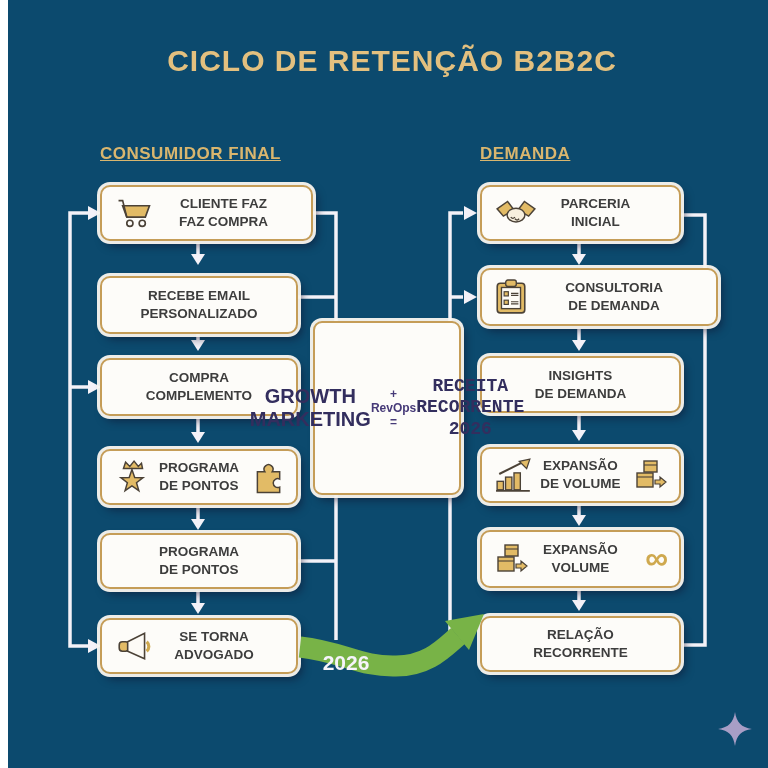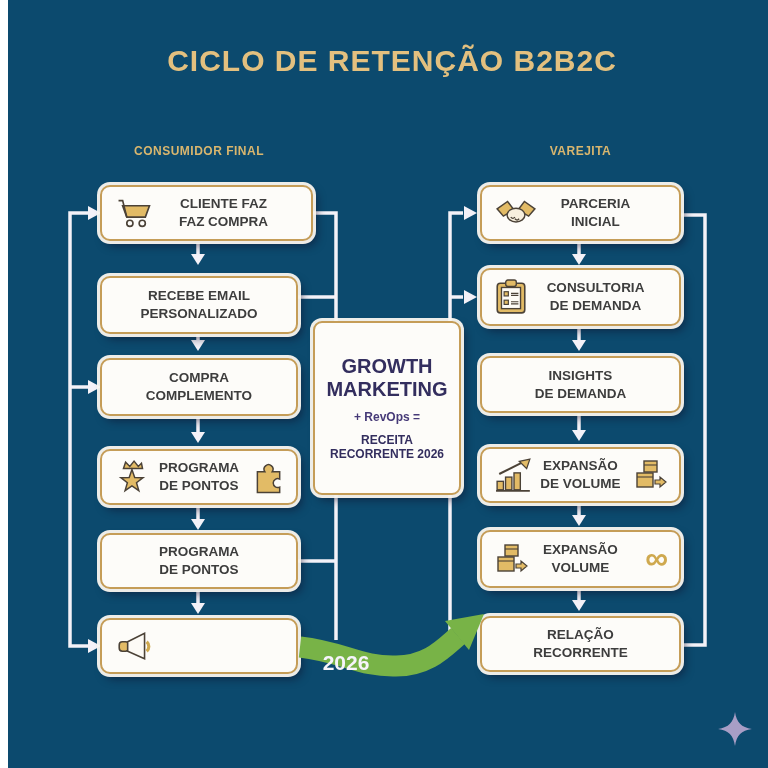--- a/index.html
+++ b/index.html
@@ -3,38 +3,38 @@
 <meta charset="utf-8">
 <style>
   html,body{margin:0;padding:0;}
   body{font-family:"Liberation Sans", sans-serif;}
   .canvas{position:relative;width:768px;height:768px;background:#0c4a6e;overflow:hidden;margin-left:8px;}
   .layer{position:absolute;left:0;top:0;pointer-events:none;}
   #connectors{z-index:1;}
   #green-layer{z-index:4;}
   .title{position:absolute;left:0;top:44px;width:768px;text-align:center;
          font-size:30px;font-weight:bold;letter-spacing:1px;color:#e3c07f;z-index:2;}
-  .col-header{position:absolute;text-align:center;font-size:12px;font-weight:bold;
-         letter-spacing:.5px;color:#d9b66e;z-index:2;}
+  .col-header{position:absolute;text-align:left;font-size:17px;font-weight:bold;
+         letter-spacing:.5px;color:#d9b66e;z-index:2;text-decoration:underline;}
   .fbox{position:absolute;background:#fdfcf9;border:2.5px solid #c59d58;border-radius:10px;
         box-shadow:0 0 0 3px rgba(250,247,240,.95), 4px 5px 8px rgba(15,10,35,.5);
         display:flex;align-items:center;justify-content:center;z-index:3;box-sizing:border-box;}
   .btxt{font-weight:bold;font-size:13.5px;color:#3d3d3d;line-height:1.3;text-align:center;}
   .btxt span{display:block;}
   .icon{position:absolute;top:50%;transform:translateY(-50%);line-height:0;}
   .icon.l{left:13px;} .icon.r{right:11px;}
   .inf{font-size:32px;font-weight:bold;color:#cfa94f;line-height:.8;display:block;}
   .center-box{position:absolute;left:305px;top:321px;width:148px;height:174px;
         background:#fdfcf9;border:2.5px solid #c59d58;border-radius:9px;
         box-shadow:0 0 0 3px rgba(250,247,240,.95), 4px 5px 8px rgba(15,10,35,.5);
-        display:flex;flex-direction:column;align-items:center;justify-content:center;
+        display:flex;flex-direction:row;align-items:center;justify-content:center;
         text-align:center;z-index:3;box-sizing:border-box;padding:6px 8px;}
   .cb-l1{font-size:20px;font-weight:bold;color:#332e5e;line-height:1.15;}
   .cb-l2{font-size:12px;font-weight:bold;color:#463a78;margin:9px 0;}
-  .cb-l3{font-size:12px;font-weight:bold;color:#332e5e;line-height:1.2;}
+  .cb-l3{font-size:18px;font-weight:bold;color:#332e5e;line-height:1.2;font-family:Liberation Mono, monospace;}
   .year-label{position:absolute;left:306px;top:651px;width:64px;text-align:center;
         font-size:21px;font-weight:bold;color:#f6f4fa;z-index:5;}
   .sparkle{position:absolute;right:22px;bottom:20px;z-index:2;line-height:0;}
 </style>
 </head>
 <body>
 
 <div class="canvas">
 
   <svg id="connectors" class="layer" width="768" height="768" viewBox="0 0 768 768">
@@ -85,21 +85,21 @@
   </svg>
 
   <svg id="green-layer" class="layer" width="768" height="768" viewBox="0 0 768 768">
     <path d="M292,647 C336,652 352,667 388,666 C420,666 436,648 450,636" stroke="#78b347" stroke-width="21" fill="none"></path>
     <polygon points="476,614 437,621 461,650" fill="#78b347"></polygon>
   </svg>
 
   <div class="title">CICLO DE RETENÇÃO B2B2C</div>
 
   <div class="col-header" style="left:92px;top:144px;width:198px;">CONSUMIDOR FINAL</div>
-  <div class="col-header" style="left:472px;top:144px;width:201px;">VAREJITA</div>
+  <div class="col-header" style="left:472px;top:144px;width:201px;">DEMANDA</div>
 
   <div class="fbox" style="left:92px;top:185px;width:213px;height:56px">
     <span class="icon l">
       <svg width="38" height="33" viewBox="0 0 36 32">
         <path d="M7,9 H33 L29,20 H11 Z" fill="#e2bb66" stroke="#4b4237" stroke-width="1.6"></path>
         <path d="M3,4 H7 L11,20" fill="none" stroke="#4b4237" stroke-width="1.6"></path>
         <circle cx="14" cy="26" r="3" fill="none" stroke="#4b4237" stroke-width="1.6"></circle>
         <circle cx="26" cy="26" r="3" fill="none" stroke="#4b4237" stroke-width="1.6"></circle>
       </svg></span>
     <div class="btxt" style="margin-left:34px;">
@@ -145,37 +145,41 @@
     </div>
   </div>
 
   <div class="fbox" style="left:92px;top:618px;width:198px;height:56px">
     <span class="icon l">
       <svg width="38" height="32" viewBox="0 0 36 30">
         <rect x="4" y="11" width="9" height="9" rx="3" fill="#e2bb66" stroke="#4b4237" stroke-width="1.5"></rect>
         <polygon points="12,11 28,3 28,27 12,20" fill="#fdfbf6" stroke="#4b4237" stroke-width="1.5"></polygon>
         <path d="M30,11 a6,6 0 0 1 0,9" fill="none" stroke="#cfa94f" stroke-width="3"></path>
       </svg></span>
+    <div class="btxt" style="margin-left:30px;">
+      <span>SE TORNA</span>
+      <span>ADVOGADO</span>
+    </div>
   </div>
 
   <div class="fbox" style="left:472px;top:185px;width:201px;height:56px">
     <span class="icon l">
       <svg width="42" height="28" viewBox="0 0 40 26">
         <polygon points="2,9 12,2 18,10 8,16" fill="#e2bb66" stroke="#4b4237" stroke-width="1.4"></polygon>
         <polygon points="38,9 28,2 22,10 32,16" fill="#e2bb66" stroke="#4b4237" stroke-width="1.4"></polygon>
         <ellipse cx="20" cy="15" rx="8.5" ry="6.5" fill="#f7efdd" stroke="#4b4237" stroke-width="1.4"></ellipse>
         <path d="M15,17 q2,2.4 4,0 M19,18.5 q2,2.4 4,0" fill="none" stroke="#4b4237" stroke-width="1.2"></path>
       </svg></span>
     <div class="btxt" style="margin-left:30px;">
       <span>PARCERIA</span>
       <span>INICIAL</span>
     </div>
   </div>
 
-  <div class="fbox" style="left:472px;top:268px;width:201px;height:58px">
+  <div class="fbox" style="left:472px;top:268px;width:238px;height:58px">
     <span class="icon l">
       <svg width="32" height="36" viewBox="0 0 30 34">
         <rect x="2" y="4" width="26" height="28" rx="3" fill="#e2bb66" stroke="#4b4237" stroke-width="1.5"></rect>
         <rect x="6" y="8" width="18" height="20" fill="#fdfbf6" stroke="#4b4237" stroke-width="1.3"></rect>
         <rect x="10" y="1" width="10" height="6" rx="2" fill="#e2bb66" stroke="#4b4237" stroke-width="1.3"></rect>
         <rect x="8.5" y="12" width="4" height="4" fill="#e2bb66" stroke="#4b4237" stroke-width="1.1"></rect>
         <rect x="8.5" y="20" width="4" height="4" fill="#e2bb66" stroke="#4b4237" stroke-width="1.1"></rect>
         <path d="M15,13.5 H22 M15,15.5 H22 M15,21.5 H22 M15,23.5 H22" stroke="#4b4237" stroke-width="1.1"></path>
       </svg></span>
     <div class="btxt" style="margin-left:30px;">

